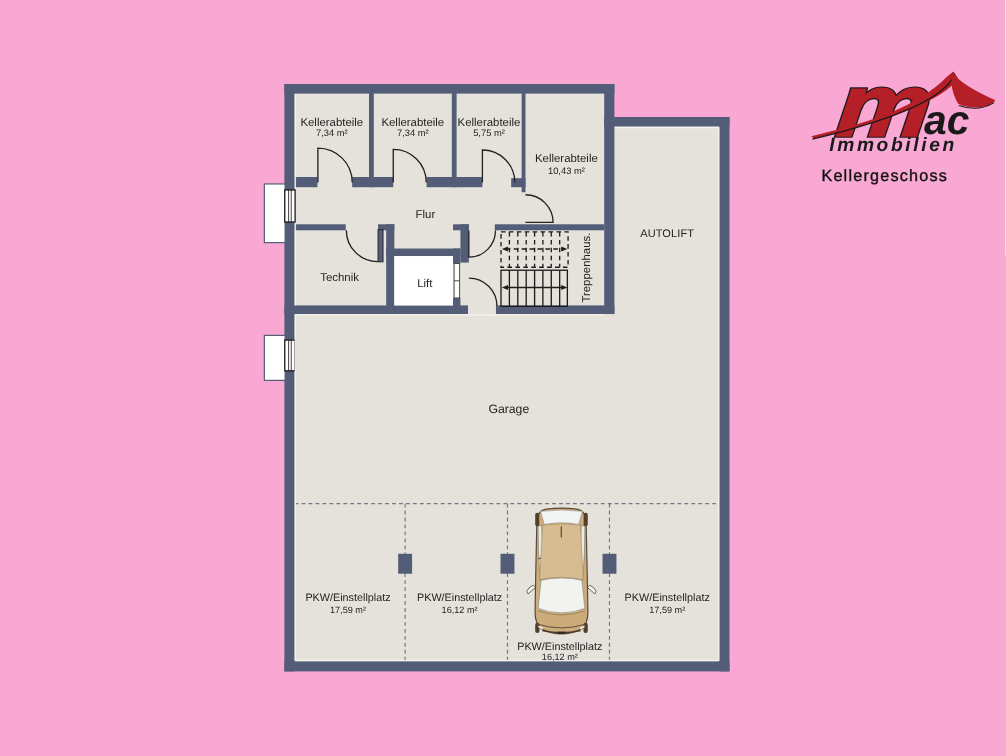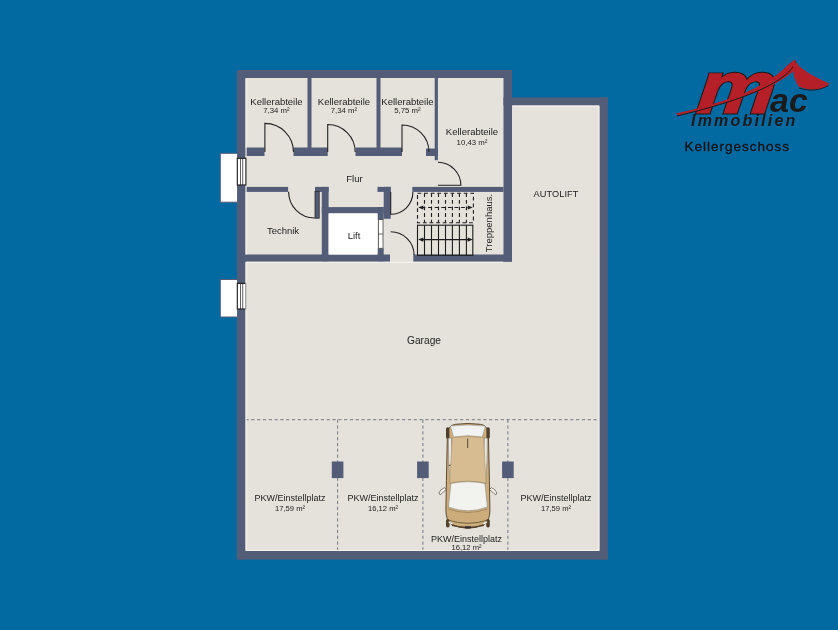--- a/index.html
+++ b/index.html
@@ -1,16 +1,16 @@
 <!DOCTYPE html>
 <html><head>
 <meta charset="utf-8">
 <style>
   html,body{margin:0;padding:0;background:#fff;}
-  #stage{position:relative;width:838px;height:630px;background:#0369a1;overflow:hidden;
+  #stage{position:relative;width:838px;height:630px;background:#f9a8d4;overflow:hidden;
          font-family:"Liberation Sans", sans-serif;}
   svg{position:absolute;left:0;top:0;}
 </style>
 </head>
 <body>
 <div id="stage">
 <svg width="838" height="630" viewBox="0 0 838 630">
 
   <g>
     <rect x="241" y="74" width="267" height="481.5" fill="#e5e2db"></rect>

